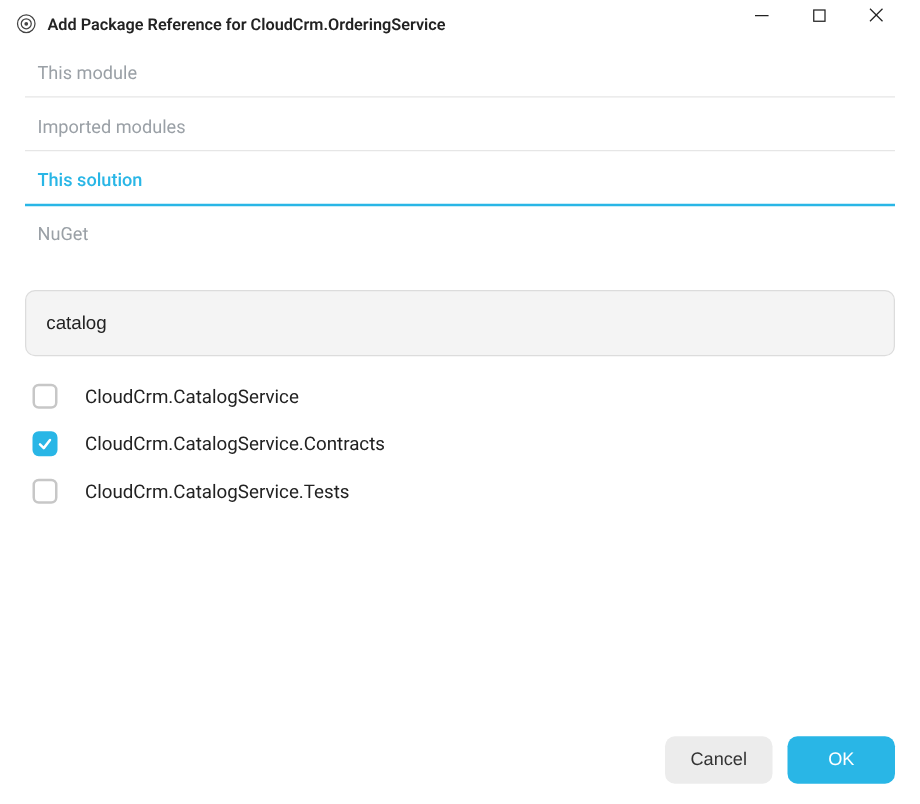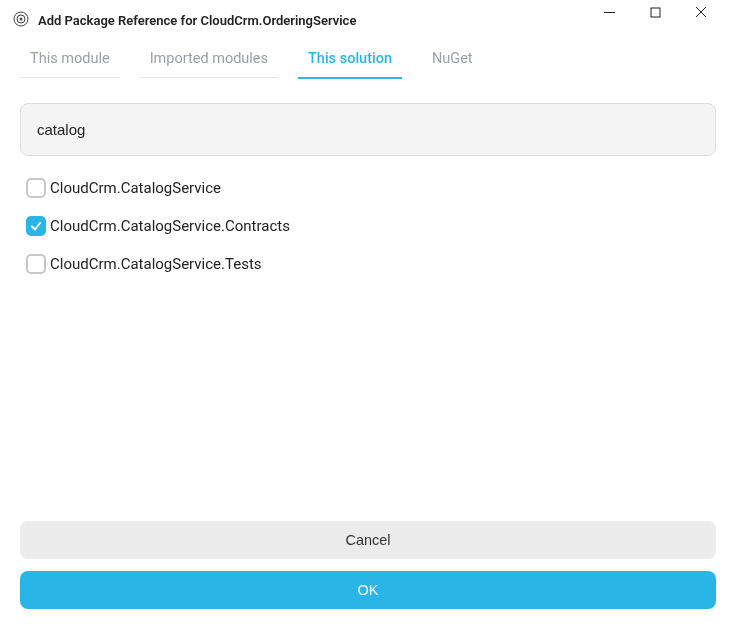--- a/index.html
+++ b/index.html
@@ -48,21 +48,22 @@
       align-items: center;
       justify-content: center;
       cursor: pointer;
     }
     .win-btn svg {
       pointer-events: none;
     }
     .tabs {
       display: flex;
       padding: 6px 20px 0 20px;
-      gap: 20px;
+      gap: 4px;
+      flex-direction: column;
     }
     .tab {
       padding: 10px 10px;
       font-size: 14.5px;
       color: #9aa0a6;
       cursor: pointer;
       border-bottom: 2px solid transparent;
       border-top: none;
       position: relative;
     }
@@ -103,21 +104,21 @@
     .list {
       margin-top: 22px;
       display: flex;
       flex-direction: column;
       gap: 18px;
       padding-left: 6px;
     }
     .list-item {
       display: flex;
       align-items: center;
-      gap: 4px;
+      gap: 22px;
       cursor: pointer;
     }
     .checkbox {
       width: 20px;
       height: 20px;
       border: 2px solid #c7c7c7;
       border-radius: 5px;
       display: inline-flex;
       align-items: center;
       justify-content: center;
@@ -134,22 +135,21 @@
       display: none;
     }
     .item-label {
       font-size: 15px;
       color: #222;
     }
     .footer {
       display: flex;
       justify-content: flex-end;
       gap: 12px;
-      padding: 16px 20px 34px 20px;
-      flex-direction: column;
+      padding: 16px 20px 16px 20px;
     }
     .btn {
       min-width: 86px;
       height: 38px;
       border-radius: 8px;
       font-size: 14.5px;
       border: none;
       cursor: pointer;
       padding: 0 18px;
     }

